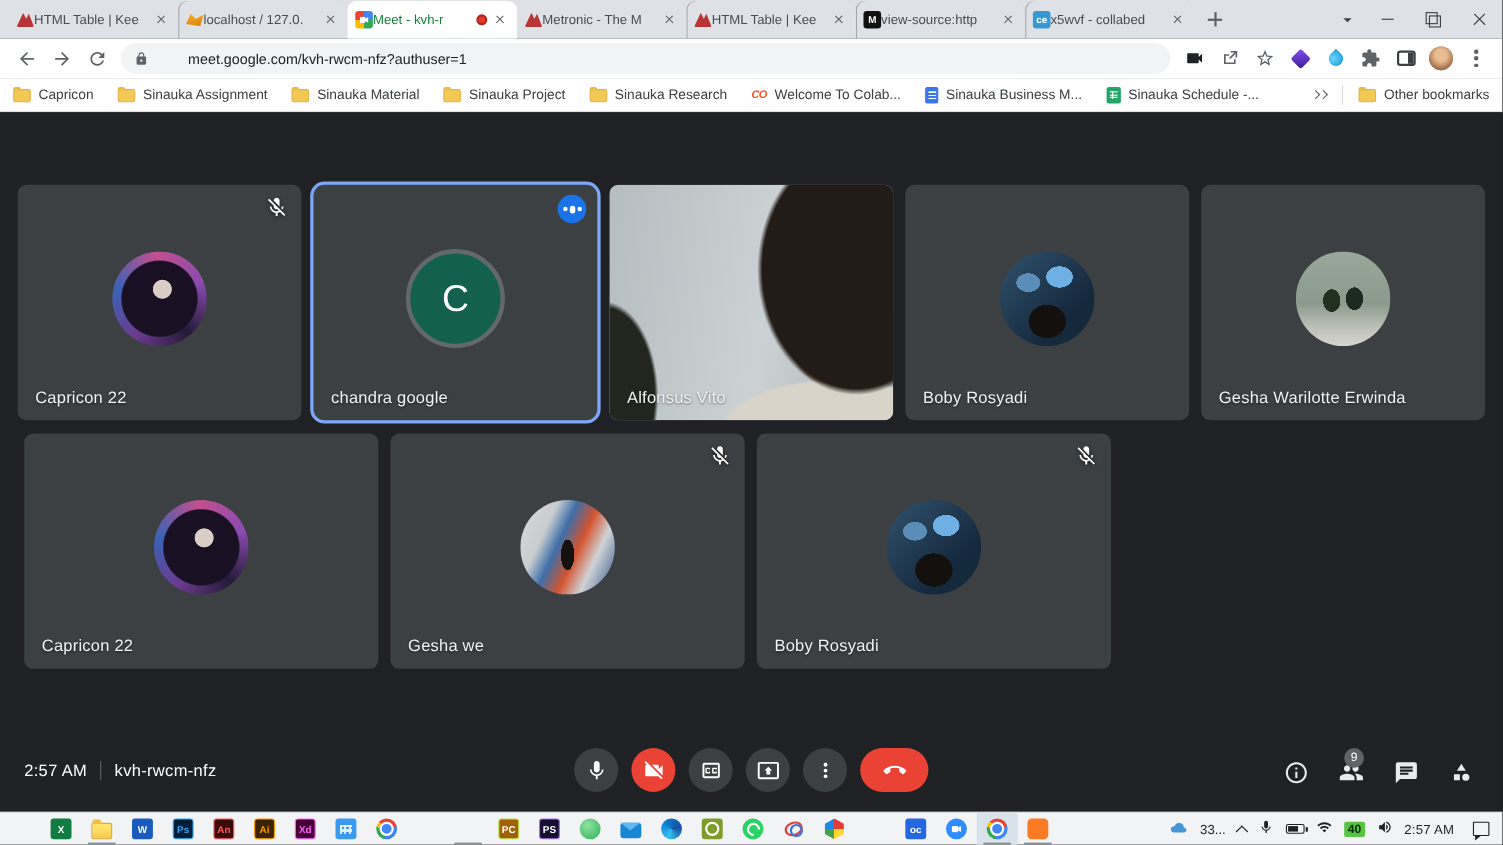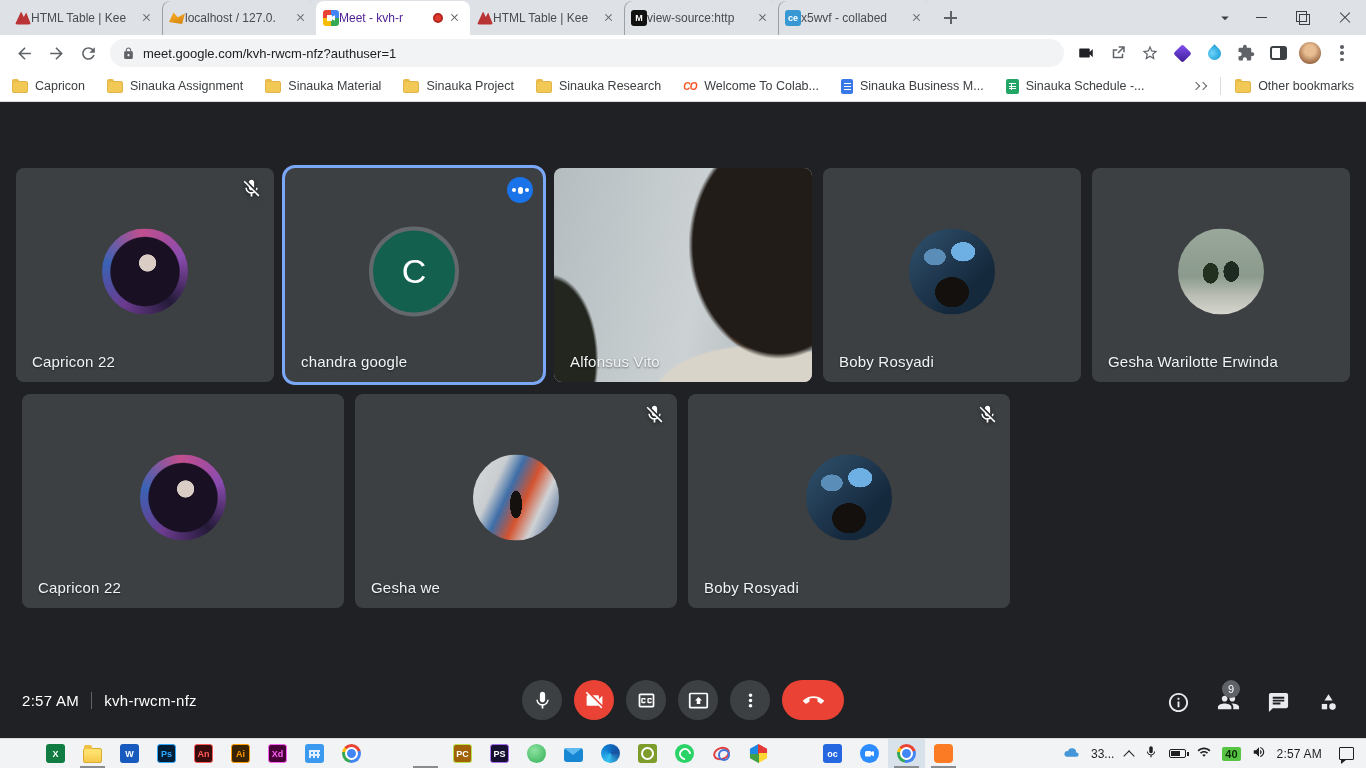--- a/index.html
+++ b/index.html
@@ -2,21 +2,21 @@
 <html><head>
 <meta charset="utf-8">
 <style>
   * { margin:0; padding:0; box-sizing:border-box; }
   html,body { width:1366px; height:768px; font-family:"Liberation Sans", sans-serif; background:#202124; overflow:hidden; }
   .screen { position:relative; width:1366px; height:768px; }
 
   
   .tabstrip { height:35px; background:#dee1e6; display:flex; align-items:flex-end; padding-left:8px; position:relative; }
   .tab { width:154px; height:34px; display:flex; align-items:center; padding:0 7px; font-size:12px; color:#494c50; border-radius:8px 8px 0 0; position:relative; }
-  .tab.tab-active { background:#fff; color:#4c1d95; z-index:2; }
+  .tab.tab-active { background:#fff; color:#15803d; z-index:2; }
   .tab:not(.tab-active)+.tab:not(.tab-active){ box-shadow:inset 1px 0 0 #9aa0a6; }
   .fav { width:16px; height:16px; flex:0 0 16px; display:flex; align-items:center; justify-content:center; border-radius:3px; font-weight:bold; }
   .fav-txt { font-style:normal; font-size:9px; font-weight:bold; line-height:1; }
   .fav-keenthemes { background:#b93434; clip-path:polygon(0 100%,38% 0,55% 42%,70% 8%,100% 100%); width:15px; height:13px; }
   .fav-phpmyadmin { background:linear-gradient(160deg,#f6a821 20%,#d88a12 80%); clip-path:polygon(0 78%,28% 10%,55% 45%,100% 18%,82% 92%); width:16px;height:14px; }
   .fav-meet { background:conic-gradient(#4285f4 0 25%,#34a853 0 50%,#fbbc04 0 75%,#ea4335 0); border-radius:3px; position:relative; }
   .fav-meet::after { content:""; width:8px; height:6px; background:#fff; clip-path:polygon(0 0,62% 0,62% 30%,100% 5%,100% 95%,62% 70%,62% 100%,0 100%); }
   .fav-msource { background:#111; color:#fff; }
   .fav-collabedit { background:#3798d4; color:#fff; }
   .fav-msource .fav-txt, .fav-collabedit .fav-txt { color:#fff; }
@@ -34,21 +34,21 @@
   .win-btn { width:42px; height:35px; display:flex; align-items:center; justify-content:center; position:relative; }
   .wb-min::before{ content:""; width:11px; height:1.5px; background:#3c4043; }
   .wb-restore::before{ content:""; width:9px; height:9px; border:1.3px solid #3c4043; background:#dee1e6; position:absolute; left:17px; top:14px;}
   .wb-restore::after{ content:""; width:9px; height:9px; border:1.3px solid #3c4043; position:absolute; left:14px; top:11px; }
   .wb-close::before,.wb-close::after{ content:""; position:absolute; width:14px; height:1.4px; background:#3c4043; left:14px; top:17px; }
   .wb-close::before{ transform:rotate(45deg);} .wb-close::after{ transform:rotate(-45deg);}
 
   .toolbar { height:36px; background:#fff; display:flex; align-items:center; padding:0 8px; }
   .nav-ic { width:28px; height:28px; display:flex; align-items:center; justify-content:center; border-radius:50%; margin:0 2px; }
   .nav-ic svg { width:19px; height:19px; fill:#5f6368; }
-  .omnibox { flex:1; height:28px; background:#f1f3f4; border-radius:14px; display:flex; align-items:center; padding:0 12px; margin:12px 6px; }
+  .omnibox { flex:1; height:28px; background:#f1f3f4; border-radius:14px; display:flex; align-items:center; padding:0 12px; margin:12px 6px;gap:28px; }
   .omnibox svg { width:13px; height:13px; fill:#5f6368; margin-right:8px; flex:0 0 13px;}
   .url { font-size:13px; color:#202124; }
   .tb-right { display:flex; align-items:center; }
   .tb-right .nav-ic svg { width:18px; height:18px; }
   .ic-dark svg { fill:#202124 !important; }
   .ext-diamond { width:13px; height:13px; background:linear-gradient(135deg,#8350f2,#3d1d96); transform:rotate(45deg); border-radius:2px; }
   .ext-drop { width:13px; height:13px; background:radial-gradient(circle at 35% 60%,#6fd4f9,#0b90d0); border-radius:0 50% 50% 50%; transform:rotate(45deg); }
   .side-ic { width:17px; height:14px; border:2px solid #3c4043; border-radius:3px; position:relative; }
   .side-ic::after { content:""; position:absolute; right:0; top:0; width:5px; height:100%; background:#3c4043; }
   .avatar-chip { width:22px; height:22px; border-radius:50%; background:radial-gradient(circle at 50% 38%,#e9bd92 30%,#9a6844 75%,#6e482c); }
@@ -299,20 +299,26 @@
           <span class="x-icon"></span>
         </div>
         <div class="tab tab-active">
           <span class="fav fav-meet"></span>
           <span class="tab-title">Meet - kvh-r</span>
           <span class="rec-dot"></span>
           <span class="x-icon"></span>
         </div>
         <div class="tab">
           <span class="fav fav-keenthemes"></span>
+          <span class="tab-title">Metronic - The M</span>
+
+          <span class="x-icon"></span>
+        </div>
+        <div class="tab">
+          <span class="fav fav-keenthemes"></span>
           <span class="tab-title">HTML Table | Kee</span>
 
           <span class="x-icon"></span>
         </div>
         <div class="tab">
           <span class="fav fav-msource">
             <i class="fav-txt">M</i>
           </span>
           <span class="tab-title">view-source:http</span>
 

